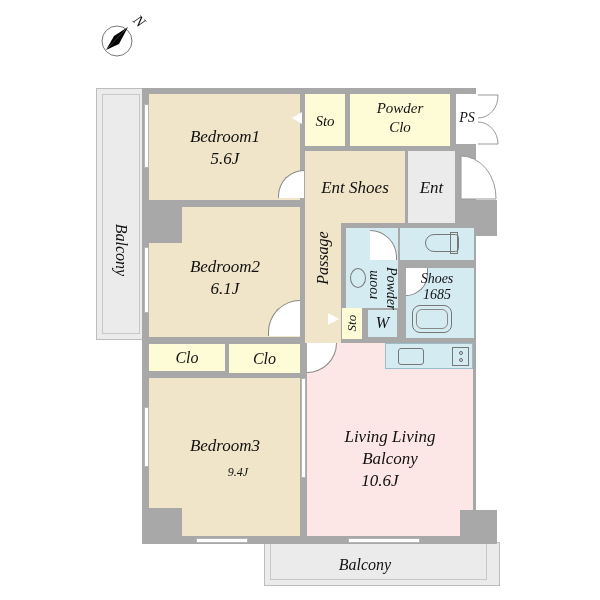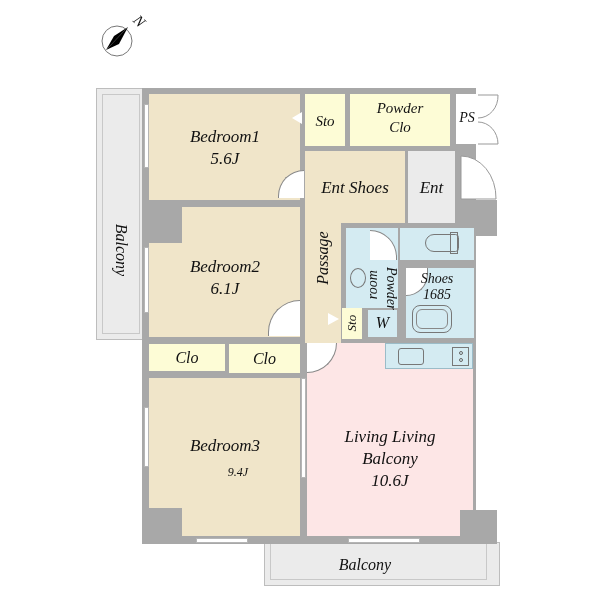--- a/index.html
+++ b/index.html
@@ -92,21 +92,21 @@
 <div class="abs wall" style="left:142px;top:508px;width:40px;height:36px;"></div>
 <span class="label" style="left:170px;top:435px;width:110px;font-size:17px;">Bedroom3</span>
 <span class="label" style="left:183px;top:457px;width:110px;font-size:12px;margin-top:8px;">9.4J</span>
 
 <div class="abs pink" style="left:307px;top:369px;width:166px;height:167px;"></div>
 <div class="abs pink" style="left:307px;top:343px;width:78px;height:30px;"></div>
 <div class="abs wall" style="left:460px;top:510px;width:37px;height:34px;"></div>
 <div class="door-arc" style="left:307px;top:343px;width:30px;height:30px;border-radius:0 0 30px 0;border-left:none;border-top:none;"></div>
 <span class="label" style="left:320px;top:426px;width:140px;font-size:17px;">Living Living</span>
 <span class="label" style="left:320px;top:448px;width:140px;font-size:17px;">Balcony</span>
-<span class="label" style="left:320px;top:470px;width:140px;font-size:17px;">10.6J</span>
+<span class="label" style="left:310px;top:470px;width:140px;font-size:17px;">10.6J</span>
 
 <div class="abs blue" style="left:385px;top:343px;width:88px;height:26px;border:1px solid #9bbcc8;">
   <div class="abs" style="left:12px;top:4px;width:26px;height:17px;border:1px solid #777;border-radius:3px;"></div>
   <div class="abs" style="left:66px;top:3px;width:17px;height:19px;border:1px solid #777;">
     <div class="abs" style="left:6px;top:3px;width:4px;height:4px;border:1px solid #666;border-radius:50%;"></div>
     <div class="abs" style="left:6px;top:10px;width:4px;height:4px;border:1px solid #666;border-radius:50%;"></div>
   </div>
 </div>
 
 <div class="abs blue" style="left:346px;top:228px;width:52px;height:80px;"></div>

